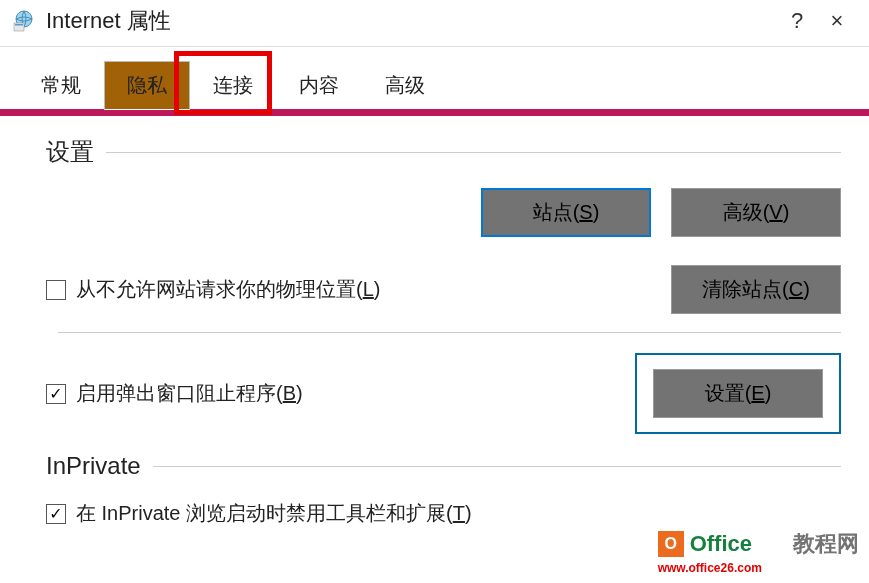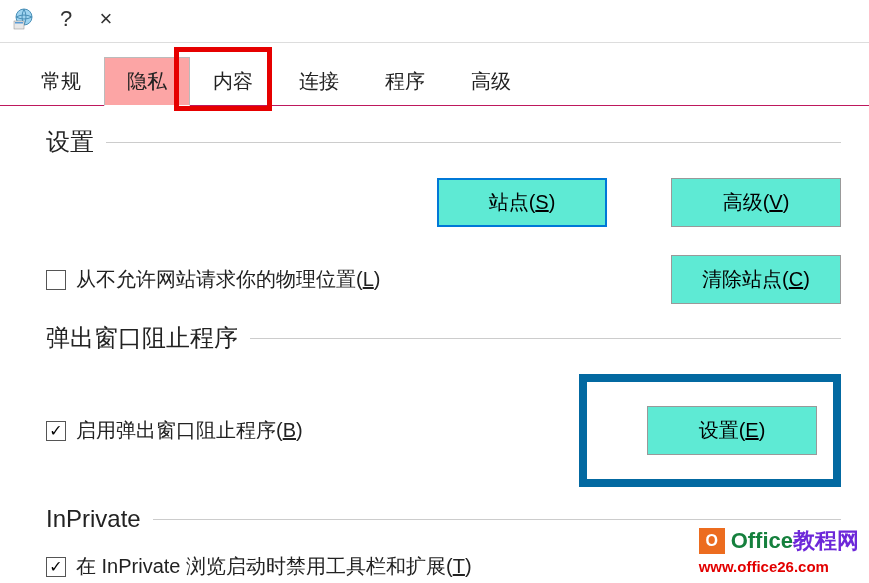--- a/index.html
+++ b/index.html
@@ -30,36 +30,36 @@
     .titlebar .help-btn, .titlebar .close-btn {
       font-size: 22px;
       color: #333;
       width: 40px;
       text-align: center;
       cursor: default;
     }
     .tabs {
       display: flex;
       padding: 14px 0 0 18px;
-      border-bottom: 1px solid #be185d;
+      border-bottom: 7px solid #be185d;
       position: relative;
     }
     .tab {
       padding: 10px 22px;
       font-size: 20px;
       color: #222;
       border: 1px solid transparent;
       border-bottom: none;
       cursor: default;
       position: relative;
     }
     .tab.active {
       border: 1px solid #bbb;
       border-bottom: 1px solid #fff;
-      background: #fca5a5;
+      background: #a16207;
       margin-bottom: -1px;
     }
     .red-box-tab {
       position: absolute;
       left: 174px;
       top: 4px;
       width: 98px;
       height: 64px;
       border: 5px solid #e60000;
       pointer-events: none;
@@ -89,25 +89,24 @@
     .button-row {
       display: flex;
       justify-content: flex-end;
       gap: 20px;
       margin-bottom: 28px;
     }
     .win-button {
       min-width: 170px;
       padding: 10px 22px;
       font-size: 20px;
-      background: #5eead4;
+      background: #737373;
       border: 1px solid #999;
       text-align: center;
       cursor: default;
-      margin-left: 44px;
     }
     .win-button.focused {
       border: 2px solid #0078d7;
       padding: 9px 21px;
     }
     .checkbox-row {
       display: flex;
       align-items: center;
       justify-content: space-between;
       margin-bottom: 16px;
@@ -133,22 +132,22 @@
     }
     .underline {
       text-decoration: underline;
     }
     .popup-section-body {
       display: flex;
       align-items: center;
       justify-content: space-between;
     }
     .red-box-settings {
-      border: 8px solid #0369a1;
-      padding: 24px 16px;
+      border: 2px solid #0369a1;
+      padding: 14px 16px;
       display: inline-block;
     }
     .watermark {
       position: absolute;
       right: 10px;
       bottom: 8px;
       text-align: left;
     }
     .watermark .wm-line1 {
       display: flex;
@@ -164,53 +163,53 @@
       justify-content: center;
       color: #fff;
       font-weight: bold;
       font-size: 16px;
     }
     .watermark .wm-text1 {
       font-weight: bold;
       font-size: 22px;
     }
     .watermark .wm-text1 .orange { color: #15803d; }
-    .watermark .wm-text1 .blue { color: #6d28d9; }
+    .watermark .wm-text1 .blue { color: #737373; margin-left: 41px; }
     .watermark .wm-url {
       color: #e20000;
-      font-size: 15px;
+      font-size: 12px;
       font-weight: bold;
       margin-top: 2px;
     }
   </style>
 </head>
 <body>
 
 <div class="titlebar">
   <span class="icon-globe">
     <svg viewBox="0 0 24 24">
       <circle cx="12" cy="10" r="8" fill="#9fd4f0" stroke="#4a90b8" stroke-width="1"></circle>
       <path d="M4 10 Q12 6 20 10" stroke="#4a90b8" fill="none" stroke-width="1"></path>
       <path d="M4 10 Q12 14 20 10" stroke="#4a90b8" fill="none" stroke-width="1"></path>
       <path d="M12 2 Q8 10 12 18" stroke="#4a90b8" fill="none" stroke-width="1"></path>
       <path d="M12 2 Q16 10 12 18" stroke="#4a90b8" fill="none" stroke-width="1"></path>
       <rect x="2" y="14" width="10" height="8" fill="#e8e8e8" stroke="#888" stroke-width="0.5"></rect>
       <rect x="3" y="15" width="8" height="1.5" fill="#5a9bd4"></rect>
     </svg>
   </span>
+  <span class="title">Internet 属性</span>
   <span class="help-btn">?</span>
   <span class="close-btn">×</span>
 </div>
 
 <div class="tabs">
   <div class="tab">常规</div>
   <div class="tab active">隐私</div>
+  <div class="tab">连接</div>
   <div class="tab">内容</div>
-  <div class="tab">连接</div>
-  <div class="tab">程序</div>
   <div class="tab">高级</div>
   <div class="red-box-tab"></div>
 </div>
 
 <div class="content">
 
   <div class="section">
     <div class="section-header">
       <span class="section-label">设置</span>
       <span class="section-line"></span>
@@ -234,21 +233,20 @@
         </span>
       </div>
       <div class="win-button">
         <span>清除站点(</span><span class="underline">C</span><span>)</span>
       </div>
     </div>
   </div>
 
   <div class="section">
     <div class="section-header">
-      <span class="section-label">弹出窗口阻止程序</span>
       <span class="section-line"></span>
     </div>
     <div class="popup-section-body">
       <div class="checkbox-wrap">
         <span class="checkbox">✓</span>
         <span class="checkbox-label">
           <span>启用弹出窗口阻止程序(</span><span class="underline">B</span><span>)</span>
         </span>
       </div>
       <div class="red-box-settings">

